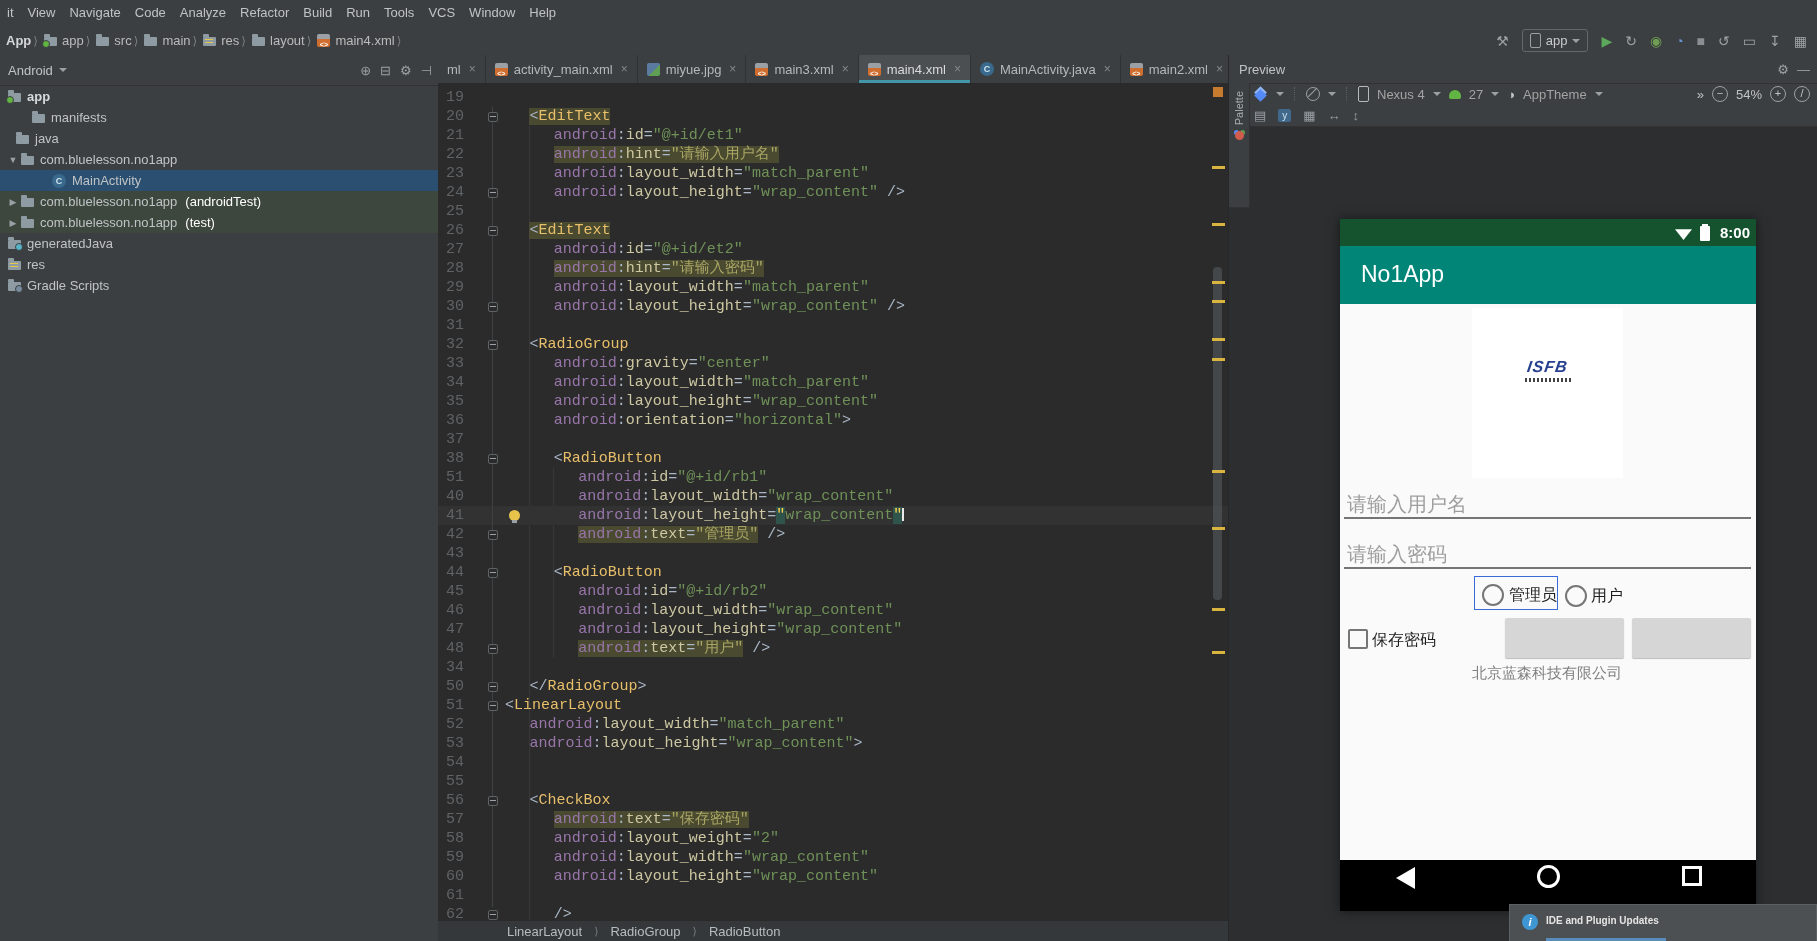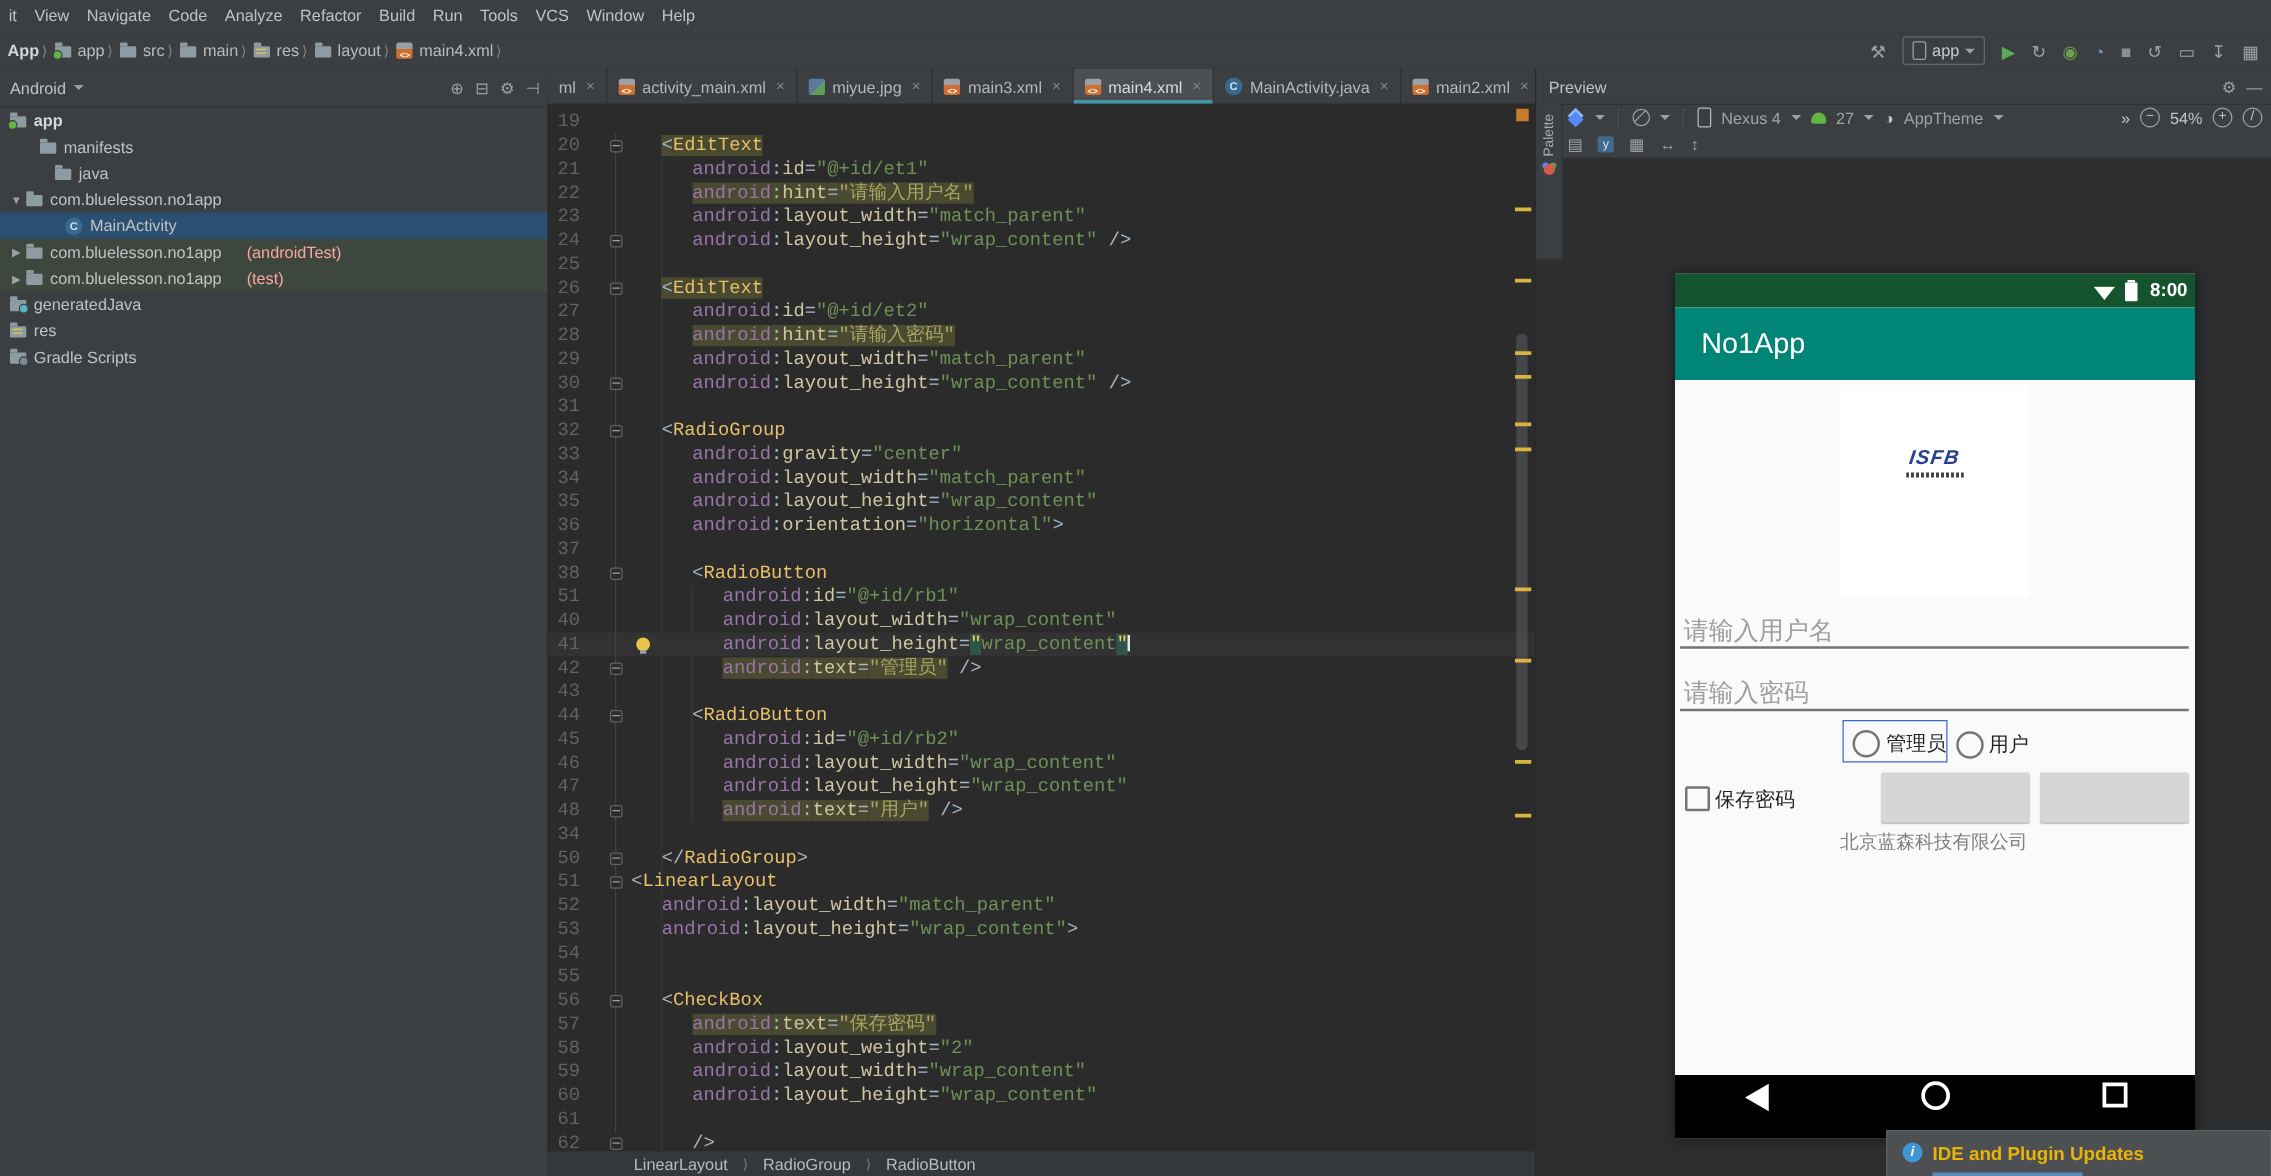--- a/index.html
+++ b/index.html
@@ -40,21 +40,21 @@
   .proj-head{position:relative;height:30px;display:flex;align-items:center;border-bottom:1px solid #323232;}
   .proj-title{margin-left:8px;color:#c0c3c6;}
   .proj-icons{position:absolute;right:6px;top:0;height:30px;display:flex;align-items:center;gap:9px;color:#9aa0a6;font-size:13px;}
   .tree{position:absolute;left:0;top:31px;right:0;}
   .trow{position:relative;height:21px;display:flex;align-items:center;white-space:nowrap;}
   .trow.selected{background:#2a4f70;}
   .trow.tint{background:#3d473d;}
   .trow .arrow{width:10px;font-size:9px;color:#9aa0a6;margin-right:3px;text-align:center;flex:0 0 auto;}
   .trow .lbl{margin-left:6px;color:#c0c3c6;}
   .trow .lbl.b{font-weight:bold;color:#d7dadc;}
-  .trow .sfx{color:#fca5a5;margin-left:20px;}
+  .trow .sfx{color:#ffffff;margin-left:8px;}
   
   .tabbar{position:absolute;left:438px;top:55px;width:790px;height:28px;background:#3c3f41;
           border-bottom:1px solid #323232;display:flex;align-items:stretch;}
   .tab{display:flex;align-items:center;gap:6px;padding:0 9px;border-right:1px solid #2f3133;color:#b4b8bb;position:relative;}
   .tab .x{color:#84888c;font-size:12px;margin-left:2px;}
   .tab.active{background:#4b4f52;color:#d8dadc;}
   .tab.active::after{content:"";position:absolute;left:0;right:0;bottom:0;height:3px;background:#4296a8;}
   .tab-overflow{display:flex;align-items:center;gap:3px;padding:0 8px;color:#9aa0a6;font-size:12px;}
   
   .editor{position:absolute;left:438px;top:83px;width:790px;height:837px;background:#2b2b2b;
@@ -140,21 +140,21 @@
   .ph-nav{position:absolute;left:0;top:641px;width:100%;height:51px;background:#000;}
   .nv-back{position:absolute;left:56px;top:7px;width:0;height:0;border-top:11px solid transparent;
            border-bottom:11px solid transparent;border-right:19px solid #fff;}
   .nv-home{position:absolute;left:197px;top:5px;width:17px;height:17px;border:3.5px solid #fff;border-radius:50%;}
   .nv-rect{position:absolute;left:342px;top:6px;width:14px;height:14px;border:3.5px solid #fff;}
   
   .notif{position:absolute;left:1509px;top:904px;width:308px;height:37px;background:#4d5052;
          border:1px solid #5e6163;border-bottom:none;box-sizing:border-box;z-index:50;}
   .notif-ic{position:absolute;left:12px;top:9px;width:16px;height:16px;border-radius:50%;background:#3e97d3;
             color:#fff;font-size:11px;font-weight:bold;text-align:center;line-height:16px;font-style:italic;}
-  .notif-title{position:absolute;left:36px;top:10px;font-weight:bold;color:#eab308;font-size:15px;}
+  .notif-title{position:absolute;left:36px;top:10px;font-weight:bold;color:#e5e5e5;font-size:10px;}
   .notif-link{position:absolute;left:36px;bottom:0;width:120px;height:3px;background:#5b9bd5;opacity:.8;}
 </style>
 </head>
 <body>
 
 <div class="root">
 
   <div class="menubar" id="menubar">
       <div class="menu-item">it</div>
       <div class="menu-item">View</div>
@@ -237,21 +237,21 @@
     </div>
     <div class="tree" id="tree">
         <div class="trow" style="padding-left: 8px;">
           <span class="fold-ic fold-app"></span>
           <span class="lbl b">app</span>
         </div>
         <div class="trow" style="padding-left: 32px;">
           <span class="fold-ic"></span>
           <span class="lbl">manifests</span>
         </div>
-        <div class="trow" style="padding-left: 44px;">
+        <div class="trow" style="padding-left: 16px;">
           <span class="fold-ic"></span>
           <span class="lbl">java</span>
         </div>
         <div class="trow" style="padding-left: 8px;">
           <span class="arrow">▼</span>
           <span class="fold-ic"></span>
           <span class="lbl">com.bluelesson.no1app</span>
         </div>
         <div class="trow selected" style="padding-left: 52px;">
           <span class="ic-class"></span>

